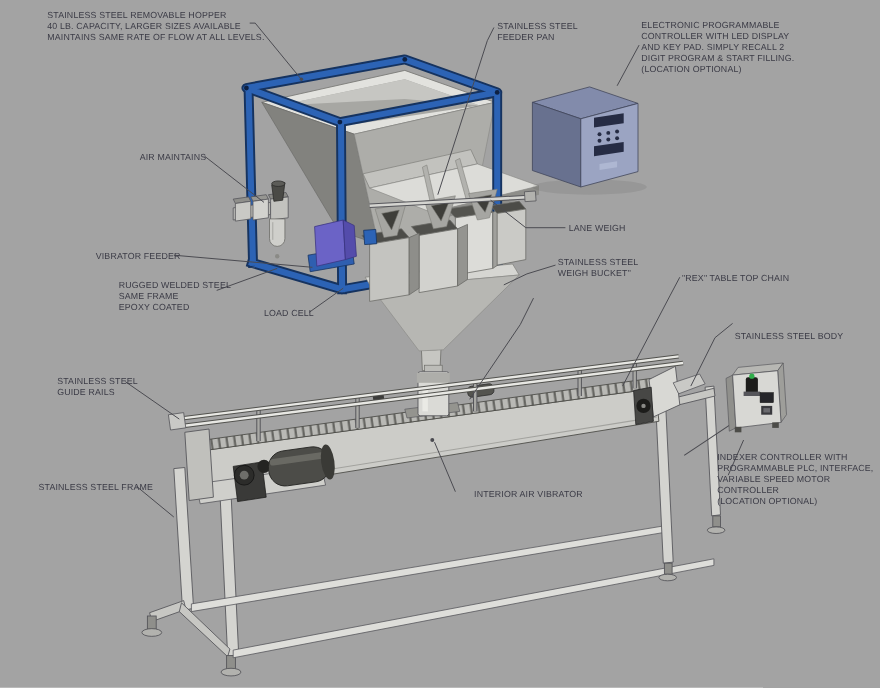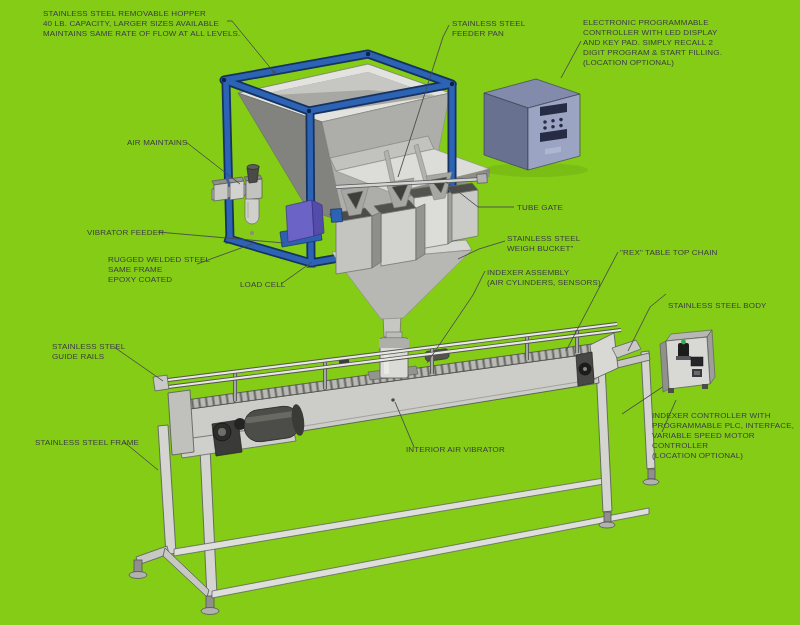--- a/index.html
+++ b/index.html
@@ -1,18 +1,18 @@
 <!DOCTYPE html>
 <html><head>
 <meta charset="utf-8">
 <style>
   html,body{margin:0;padding:0;}
   #stage{
     position:relative;width:800px;height:625px;overflow:hidden;
-    background:#84cc16;
+    background:#a3a3a3;
     font-family:"Liberation Sans",sans-serif;
   }
   .lbl{
     position:absolute;
     font:8px/10px "Liberation Sans",sans-serif;
     color:#3b3b46;
     letter-spacing:.15px;
     white-space:pre-line;
   }
   svg{position:absolute;left:0;top:0;}
@@ -264,34 +264,32 @@
 40 LB. CAPACITY, LARGER SIZES AVAILABLE
 MAINTAINS SAME RATE OF FLOW AT ALL LEVELS.</div>
 <div class="lbl" style="left:452px;top:19px">STAINLESS STEEL
 FEEDER PAN</div>
 <div class="lbl" style="left:583px;top:18px">ELECTRONIC PROGRAMMABLE
 CONTROLLER WITH LED DISPLAY
 AND KEY PAD. SIMPLY RECALL 2
 DIGIT PROGRAM &amp; START FILLING.
 (LOCATION OPTIONAL)</div>
 <div class="lbl" style="left:127px;top:138px">AIR MAINTAINS</div>
-<div class="lbl" style="left:517px;top:203px">TUBE GATE</div>
+<div class="lbl" style="left:517px;top:203px">LANE WEIGH</div>
 <div class="lbl" style="left:87px;top:228px">VIBRATOR FEEDER</div>
 <div class="lbl" style="left:507px;top:234px">STAINLESS STEEL
 WEIGH BUCKET"</div>
 <div class="lbl" style="left:108px;top:255px">RUGGED WELDED STEEL
 SAME FRAME
 EPOXY COATED</div>
 <div class="lbl" style="left:240px;top:280px">LOAD CELL</div>
-<div class="lbl" style="left:487px;top:268px">INDEXER ASSEMBLY
-(AIR CYLINDERS, SENSORS)</div>
 <div class="lbl" style="left:620px;top:248px">"REX" TABLE TOP CHAIN</div>
 <div class="lbl" style="left:668px;top:301px">STAINLESS STEEL BODY</div>
 <div class="lbl" style="left:52px;top:342px">STAINLESS STEEL
 GUIDE RAILS</div>
-<div class="lbl" style="left:406px;top:445px">INTERIOR AIR VIBRATOR</div>
+<div class="lbl" style="left:431px;top:445px">INTERIOR AIR VIBRATOR</div>
 <div class="lbl" style="left:35px;top:438px">STAINLESS STEEL FRAME</div>
 <div class="lbl" style="left:652px;top:411px">INDEXER CONTROLLER WITH
 PROGRAMMABLE PLC, INTERFACE,
 VARIABLE SPEED MOTOR CONTROLLER
 (LOCATION OPTIONAL)</div>
 
 </div>
 
 </body></html>

